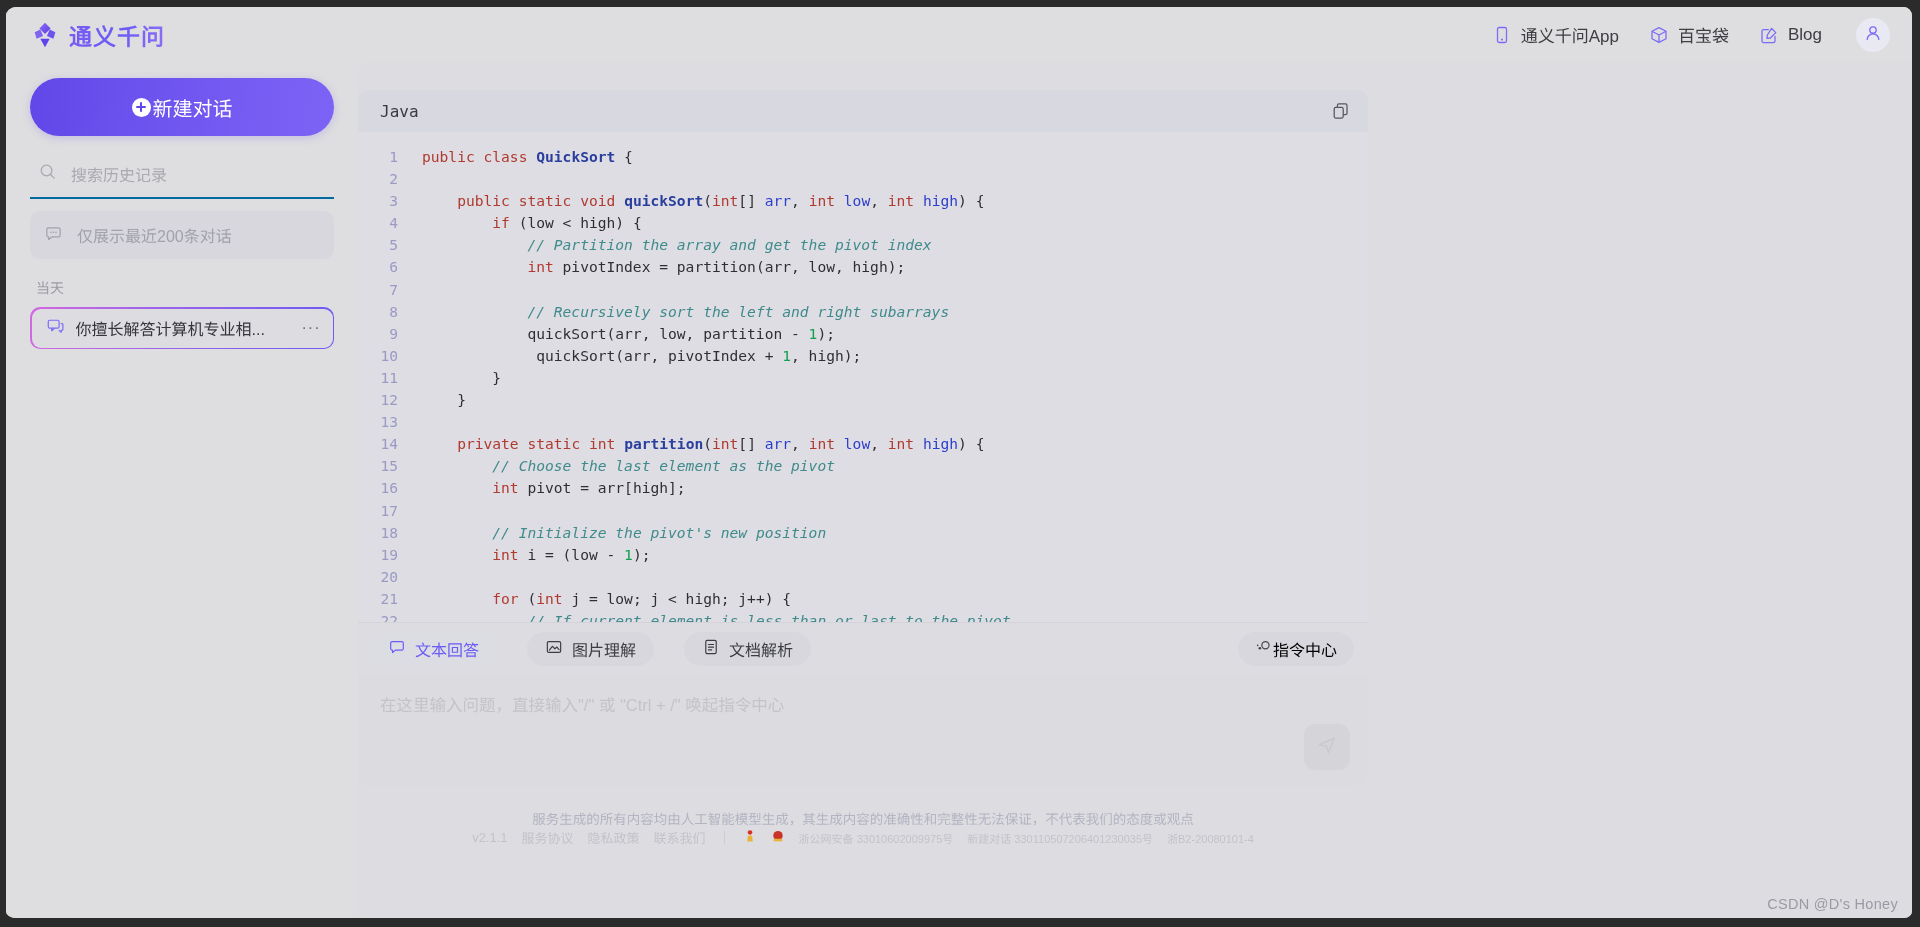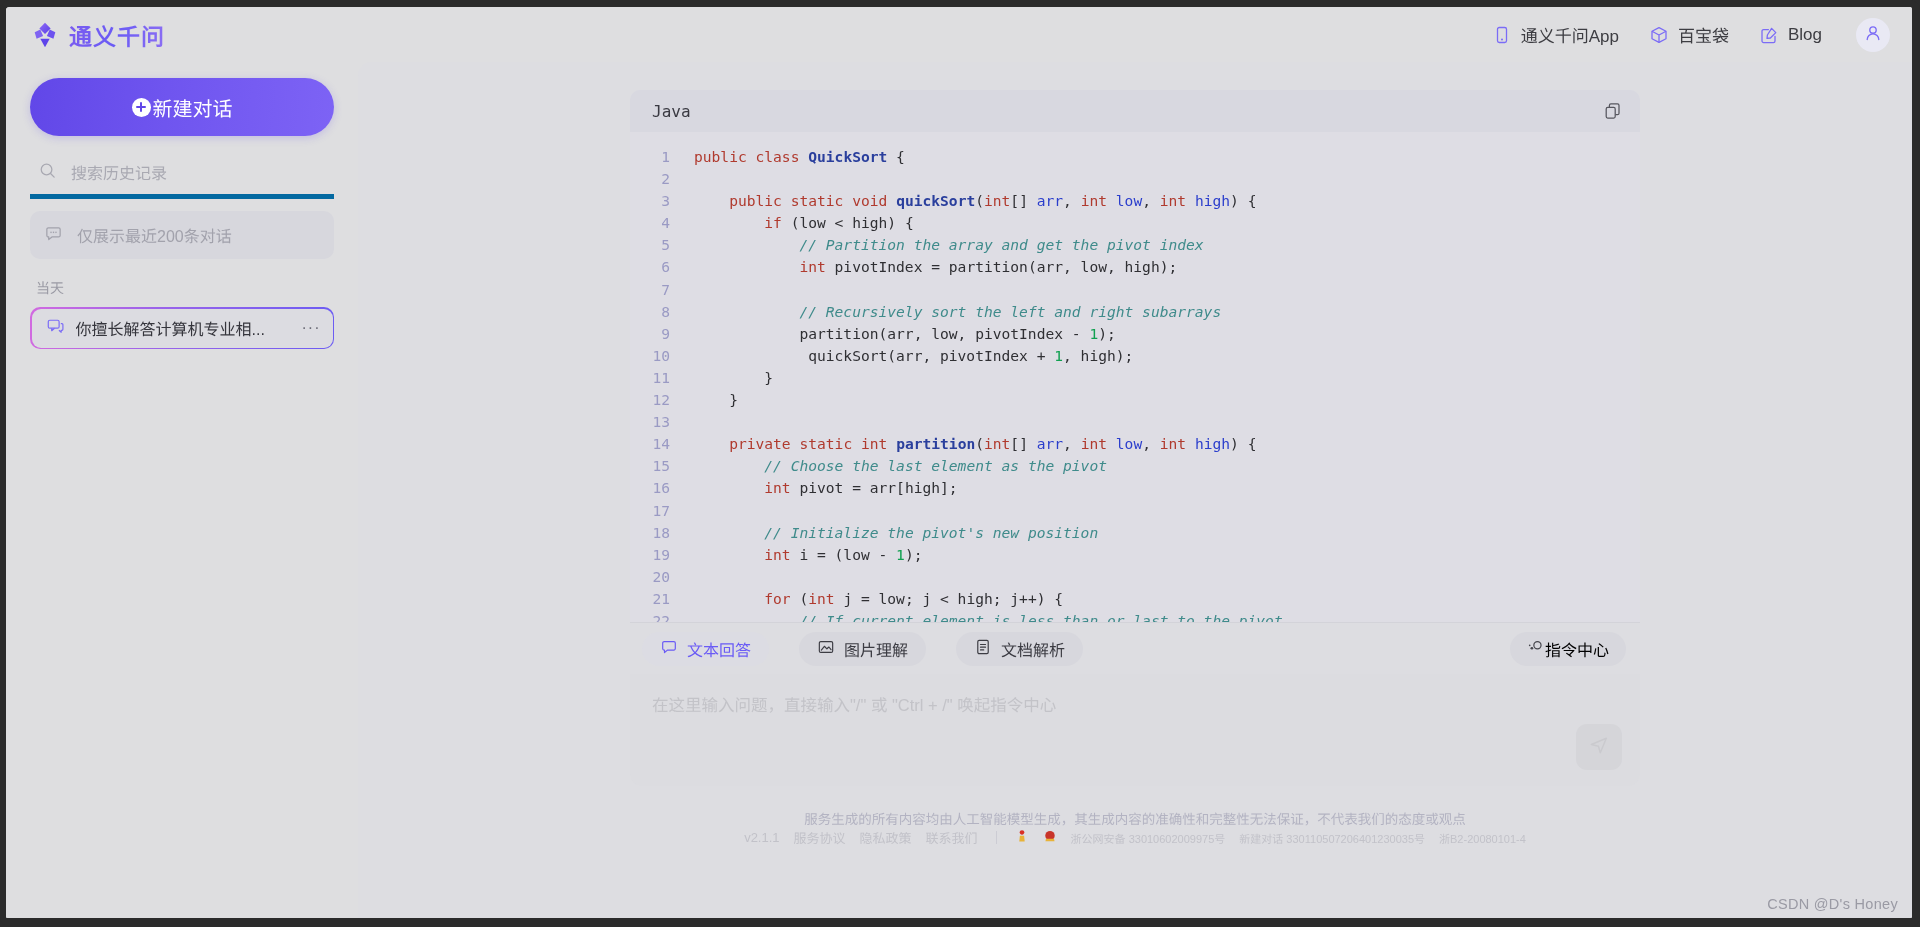--- a/index.html
+++ b/index.html
@@ -15,21 +15,21 @@
 
   #app {
     position: relative;
     width: 1920px;
     height: 927px;
     background: #dedee0;
     border-top: 7px solid #2b2b2b;
     border-left: 6px solid #2b2b2b;
     border-right: 8px solid #2b2b2b;
     border-bottom: 9px solid #2b2b2b;
-    border-radius: 10px;
+    border-radius: 16px;
     overflow: hidden;
   }
 
   
   .header {
     position: absolute;
     top: 0; left: 0; right: 0;
     height: 55px;
     display: flex;
     align-items: center;
@@ -90,21 +90,21 @@
     content: ""; position: absolute; background: #6147e8; border-radius: 1px;
   }
   .plus-circle::before { left: 4.5px; top: 8.6px; width: 10px; height: 1.8px; }
   .plus-circle::after { top: 4.5px; left: 8.6px; height: 10px; width: 1.8px; }
 
   .search-row {
     margin-top: 14px;
     height: 49px;
     display: flex; align-items: center; gap: 14px;
     padding: 0 8px;
-    border-bottom: 5px solid #0369a1;
+    border-bottom: 2px solid #0369a1;
     cursor: text;
   }
   .search-placeholder { font-size: 16px; color: #a9a9b2; }
 
   .notice-row {
     margin-top: 12px;
     height: 48px;
     border-radius: 10px;
     background: #d7d7dd;
     display: flex; align-items: center; gap: 14px;
@@ -146,21 +146,21 @@
   }
 
   
   .main {
     position: absolute;
     top: 55px; left: 352px; right: 0; bottom: 0;
     background: #dddde1;
     border-top-left-radius: 14px;
     display: flex;
     flex-direction: column;
-    align-items: center;
+    align-items: flex-start;
   }
 
   .conversation {
     width: 1010px;
     margin-top: 28px;
     flex: 0 0 auto;
   }
 
   
   .code-card {
@@ -421,21 +421,21 @@
         </div>
         <div class="code-body" id="code-body">
             <div class="code-line"><span class="ln">1</span><span class="lc"><span class="k">public </span><span class="k">class </span><span class="fn">QuickSort</span><span> {</span></span></div>
             <div class="code-line"><span class="ln">2</span><span class="lc">&nbsp;</span></div>
             <div class="code-line"><span class="ln">3</span><span class="lc"><span>    </span><span class="k">public </span><span class="k">static </span><span class="k">void </span><span class="fn">quickSort</span><span>(</span><span class="k">int</span><span>[] </span><span class="pa">arr</span><span>, </span><span class="k">int </span><span class="pa">low</span><span>, </span><span class="k">int </span><span class="pa">high</span><span>) {</span></span></div>
             <div class="code-line"><span class="ln">4</span><span class="lc"><span>        </span><span class="k">if</span><span> (low &lt; high) {</span></span></div>
             <div class="code-line"><span class="ln">5</span><span class="lc"><span>            </span><span class="cm">// Partition the array and get the pivot index</span></span></div>
             <div class="code-line"><span class="ln">6</span><span class="lc"><span>            </span><span class="k">int</span><span> pivotIndex = partition(arr, low, high);</span></span></div>
             <div class="code-line"><span class="ln">7</span><span class="lc">&nbsp;</span></div>
             <div class="code-line"><span class="ln">8</span><span class="lc"><span>            </span><span class="cm">// Recursively sort the left and right subarrays</span></span></div>
-            <div class="code-line"><span class="ln">9</span><span class="lc"><span>            partition(arr, low, pivotIndex - </span><span class="nu">1</span><span>);</span></span></div>
+            <div class="code-line"><span class="ln">9</span><span class="lc"><span>            quickSort(arr, low, partition - </span><span class="nu">1</span><span>);</span></span></div>
             <div class="code-line"><span class="ln">10</span><span class="lc"><span>             quickSort(arr, pivotIndex + </span><span class="nu">1</span><span>, high);</span></span></div>
             <div class="code-line"><span class="ln">11</span><span class="lc"><span>        }</span></span></div>
             <div class="code-line"><span class="ln">12</span><span class="lc"><span>    }</span></span></div>
             <div class="code-line"><span class="ln">13</span><span class="lc">&nbsp;</span></div>
             <div class="code-line"><span class="ln">14</span><span class="lc"><span>    </span><span class="k">private </span><span class="k">static </span><span class="k">int </span><span class="fn">partition</span><span>(</span><span class="k">int</span><span>[] </span><span class="pa">arr</span><span>, </span><span class="k">int </span><span class="pa">low</span><span>, </span><span class="k">int </span><span class="pa">high</span><span>) {</span></span></div>
             <div class="code-line"><span class="ln">15</span><span class="lc"><span>        </span><span class="cm">// Choose the last element as the pivot</span></span></div>
             <div class="code-line"><span class="ln">16</span><span class="lc"><span>        </span><span class="k">int</span><span> pivot = arr[high];</span></span></div>
             <div class="code-line"><span class="ln">17</span><span class="lc">&nbsp;</span></div>
             <div class="code-line"><span class="ln">18</span><span class="lc"><span>        </span><span class="cm">// Initialize the pivot's new position</span></span></div>
             <div class="code-line"><span class="ln">19</span><span class="lc"><span>        </span><span class="k">int</span><span> i = (low - </span><span class="nu">1</span><span>);</span></span></div>

